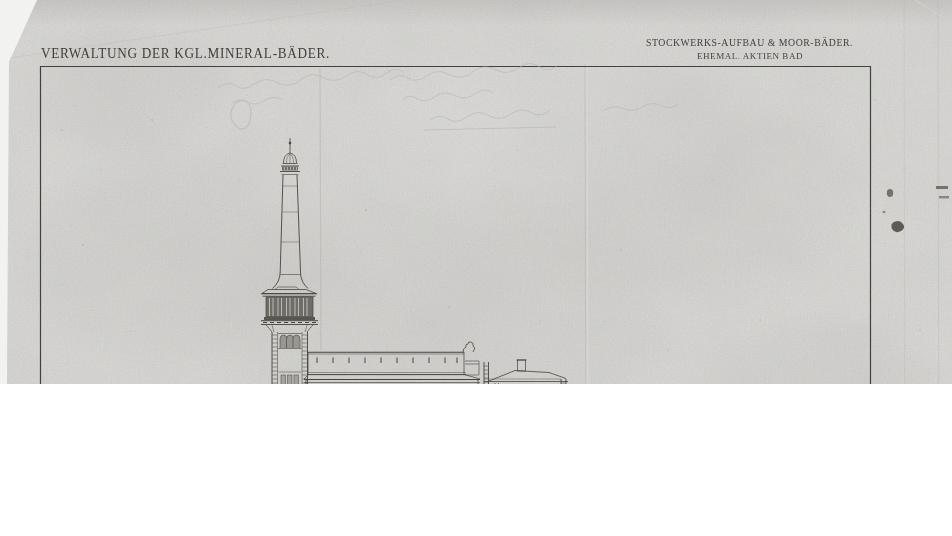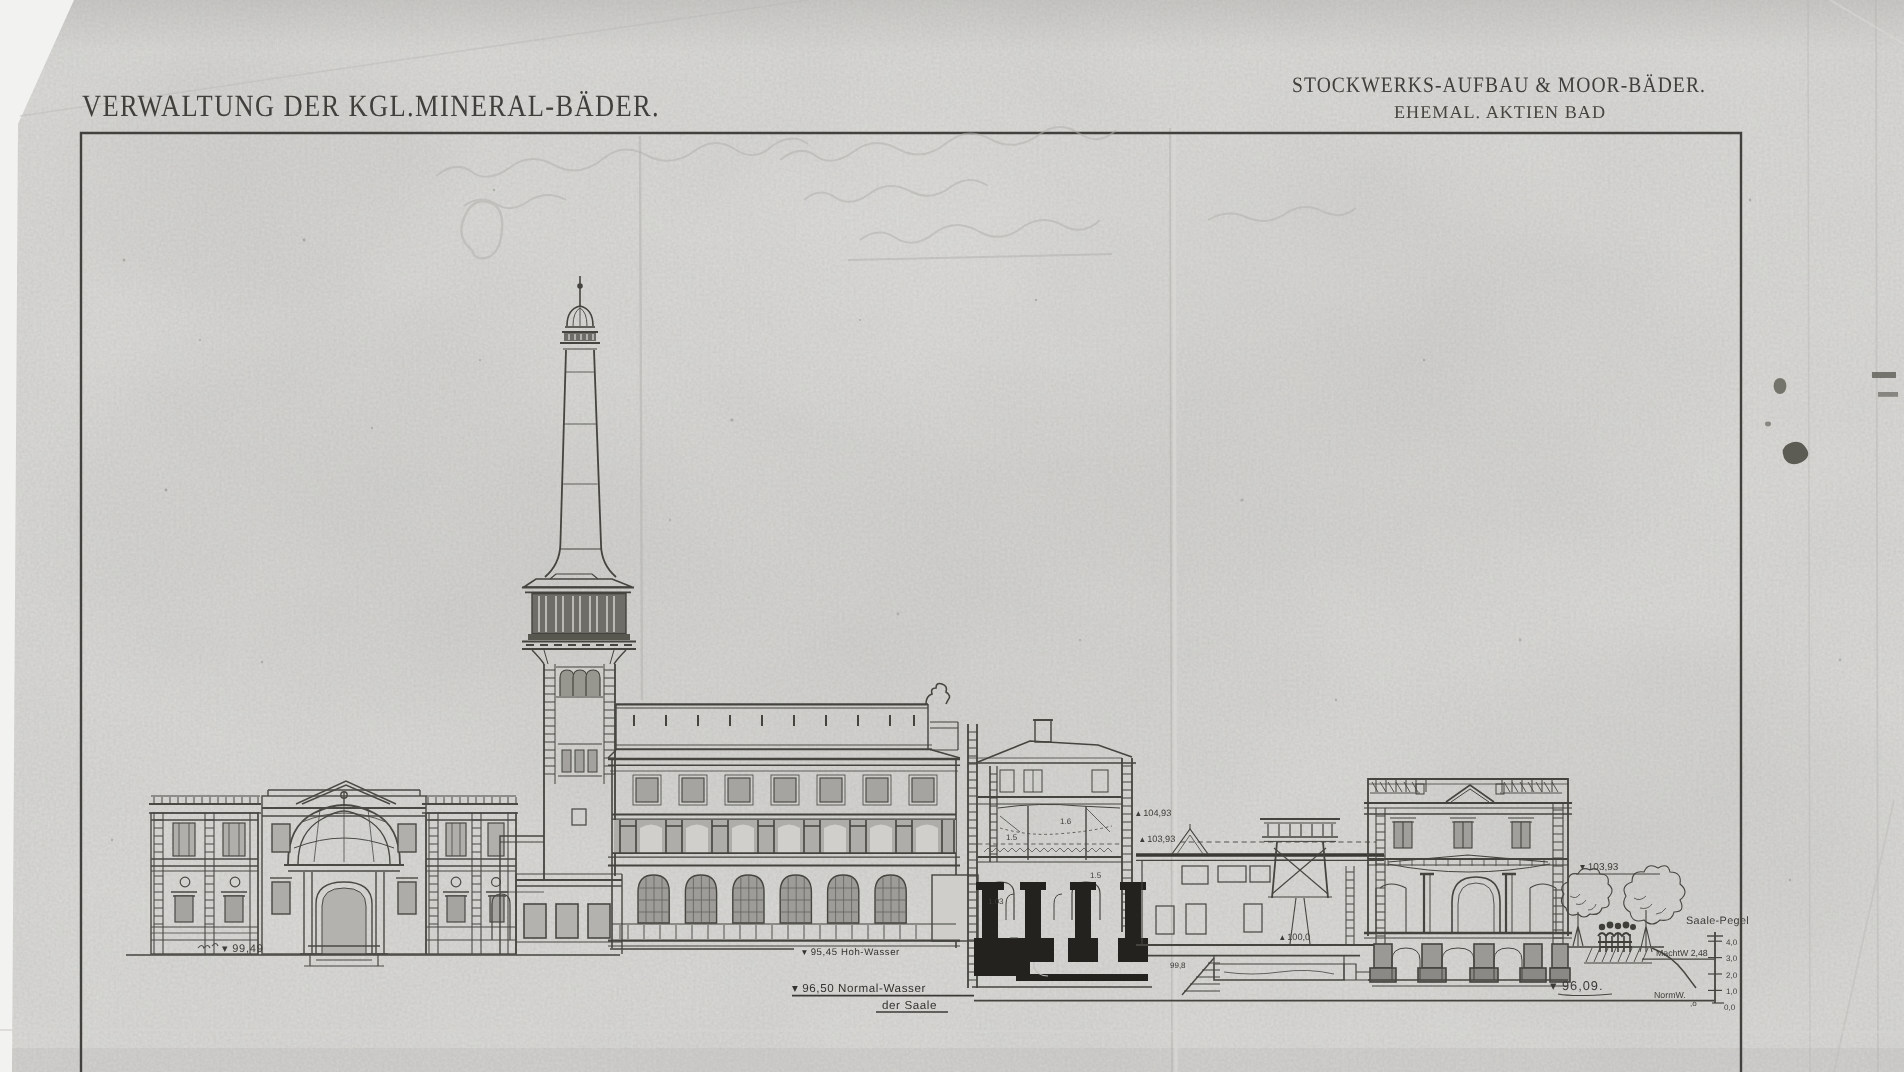--- a/index.html
+++ b/index.html
@@ -1,16 +1,16 @@
 <!DOCTYPE html>
 <html><head>
 <meta charset="utf-8">
 <style>
   html,body{margin:0;padding:0;background:#ffffff;}
-  #page{width:952px;height:536px;overflow:hidden;position:relative;font-family:"Liberation Serif", serif;text-align:center;}
+  #page{width:952px;height:384px;overflow:hidden;position:relative;font-family:"Liberation Serif", serif;text-align:center;}
 </style>
 </head>
 <body>
 <div id="page">
 <svg width="952" height="536" viewBox="0 0 952 536">
 <defs>
   <filter id="grain" x="0" y="0" width="100%" height="100%">
     <feTurbulence type="fractalNoise" baseFrequency="0.8" numOctaves="2" seed="7" result="n"></feTurbulence>
     <feColorMatrix in="n" type="matrix" values="0 0 0 0 0.42  0 0 0 0 0.42  0 0 0 0 0.41  0 0 0 0.9 0"></feColorMatrix>
   </filter>

